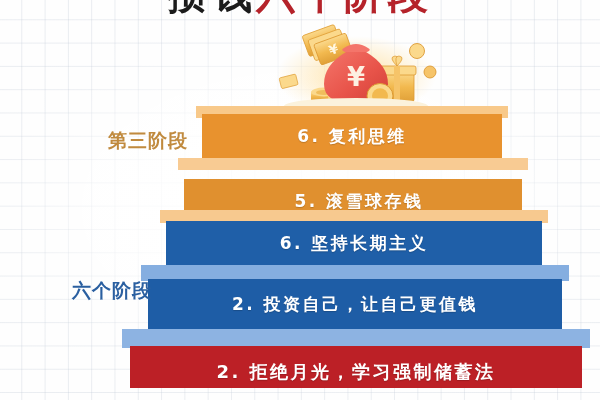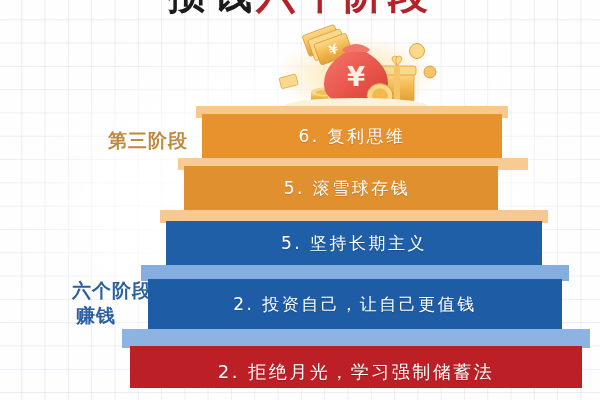--- a/index.html
+++ b/index.html
@@ -62,21 +62,21 @@
   }
   .riser {
     position: absolute;
     box-sizing: border-box;
     display: flex;
     align-items: center;
     justify-content: center;
   }
   .riser-label {
     color: #ffffff;
-    font-weight: 400;
+    font-weight: 700;
     letter-spacing: 2.5px;
     white-space: nowrap;
     text-shadow: 0 1px 1px rgba(0,0,0,0.18);
     font-family: "DejaVu Sans", "Liberation Sans", sans-serif;
     text-align: center;
   }
 
   
   .stage-label {
     position: absolute;
@@ -184,41 +184,40 @@
       <ellipse cx="88" cy="82" rx="72" ry="8" fill="#fbf2dc"></ellipse>
     </svg>
   </div>
 
   <div class="tread" style="left:196px; top:106px; width:312px; height:12px; background:#f8c98a;"></div>
   <div class="riser" style="left:202px; top:114px; width:300px; height:44px; background:#e8922e;">
     <span class="riser-label" style="font-size:17px;">6. 复利思维</span>
   </div>
 
   <div class="tread" style="left:178px; top:158px; width:350px; height:12px; background:#f8cb93;"></div>
-  <div class="riser" style="left:184px; top:166px; width:314px; height:44px; background:#e0902f;padding-left:12px;">
+  <div class="riser" style="left:184px; top:179px; width:338px; height:44px; background:#e0902f;padding-left:12px;">
     <span class="riser-label" style="font-size:17px;">5. 滚雪球存钱</span>
   </div>
 
   <div class="tread" style="left:160px; top:210px; width:388px; height:13px; background:#f7c98f;"></div>
   <div class="riser" style="left:166px; top:221px; width:376px; height:44px; background:#1f5fa8;">
-    <span class="riser-label" style="font-size:17px;">5. 坚持长期主义</span>
+    <span class="riser-label" style="font-size:17px;">6. 坚持长期主义</span>
   </div>
 
   <div class="tread" style="left:141px; top:265px; width:428px; height:16px; background:#85aee0;"></div>
   <div class="riser" style="left:148px; top:279px; width:414px; height:50px; background:#1e5da6;">
     <span class="riser-label" style="font-size:17px;">2. 投资自己，让自己更值钱</span>
   </div>
 
   <div class="tread" style="left:122px; top:329px; width:468px; height:19px; background:#8db3e2;"></div>
   <div class="riser" style="left:130px; top:346px; width:452px; height:42px; background:#bc2026; align-items:flex-end; padding-bottom:4px;">
     <span class="riser-label" style="font-size:18px;">2. 拒绝月光，学习强制储蓄法</span>
   </div>
 
   <div class="stage-label" style="left:62px; top:128px; width:140px; color:#c08a3e;">
     <span class="line1">第三阶段</span>
   </div>
 
   <div class="stage-label" style="left:26px; top:278px; width:140px; color:#2a5fa0;">
     <span class="line1">六个阶段</span>
-    <span class="line2">赚钱</span>
   </div>
 
 </div>
 
 </body></html>

